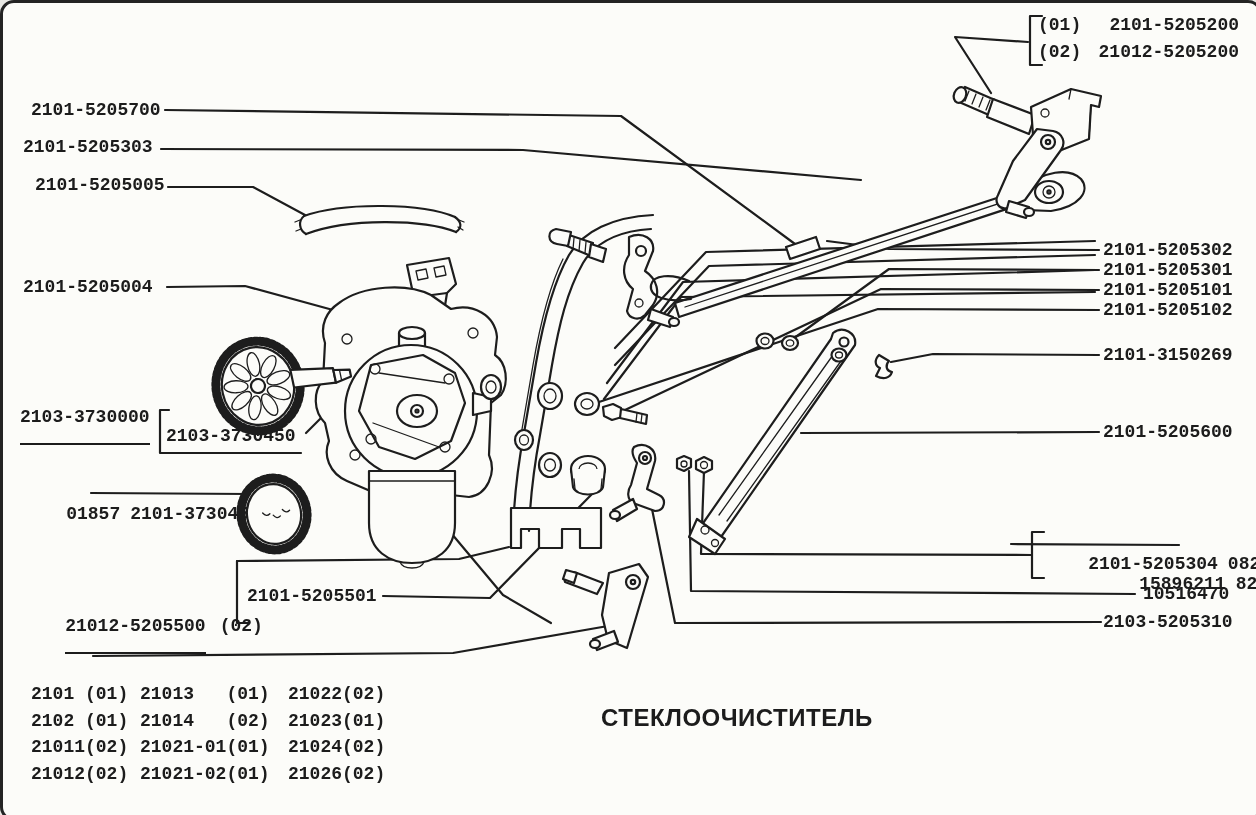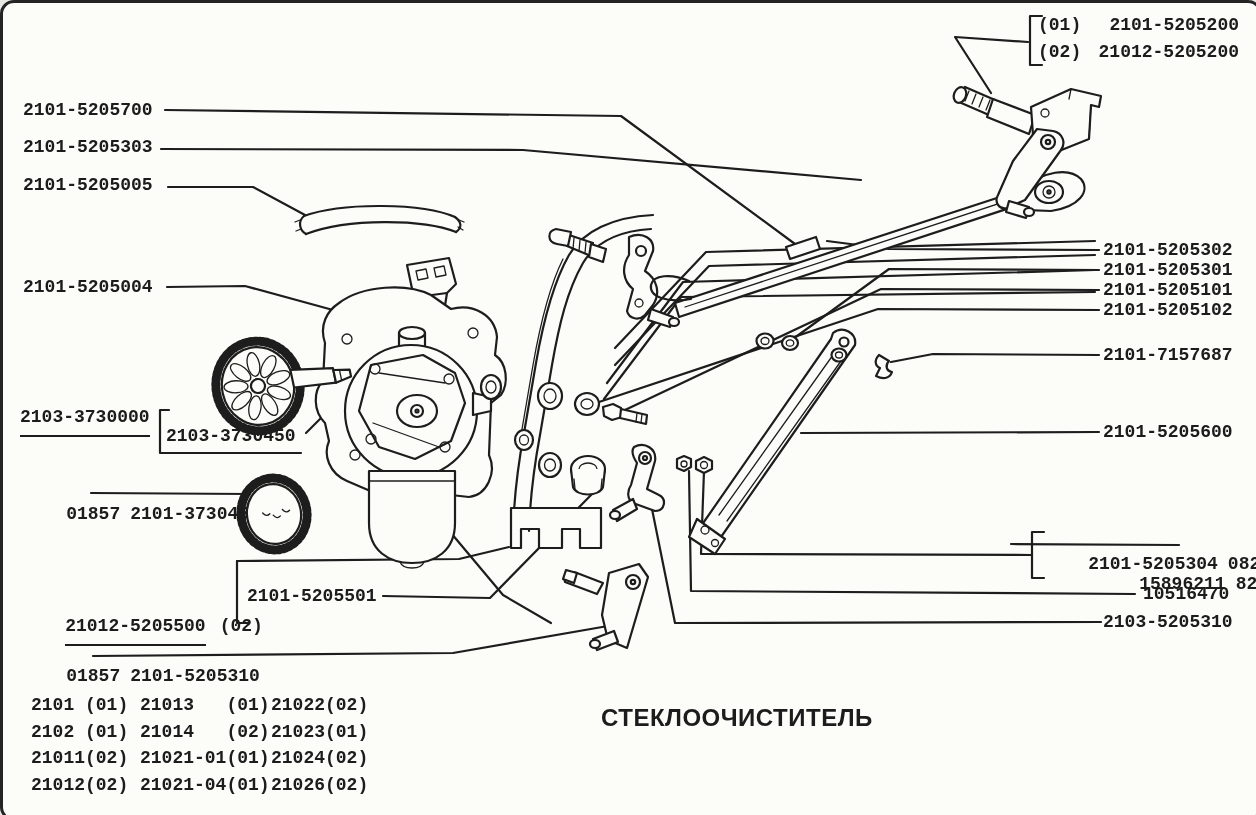--- a/index.html
+++ b/index.html
@@ -10,29 +10,29 @@
   }
   .art{position:absolute;left:0;top:0;z-index:3;pointer-events:none;}
   .art *{stroke:#1d1d1d;fill:none;stroke-width:2.2;stroke-linecap:round;stroke-linejoin:round;}
   .art .w{fill:#fcfcf9;}
   .art .thin{stroke-width:1.3;}
   .art .lead{stroke-width:1.6;fill:none;}
   .art .teeth{stroke-width:9;stroke-dasharray:2.6 2.8;}
   .art .bk{stroke-width:2;}
   .lbl{position:absolute;z-index:1;font:700 18px "Liberation Mono",monospace;
        white-space:pre;letter-spacing:0;line-height:20px;}
-  .u{border-bottom:2.5px solid #1c1c1c;padding-bottom:8px;}
+  .u{border-bottom:2.5px solid #1c1c1c;padding-bottom:16px;}
   .var{margin-left:14px;}
   .numgap{margin-left:10px;}
   .hrow{position:absolute;left:1035px;width:201px;display:flex;justify-content:space-between;
         z-index:1;font:700 18px "Liberation Mono",monospace;white-space:pre;line-height:20px;}
-  .appl{position:absolute;left:28px;top:681px;width:390px;height:112px;z-index:1;margin-top:11px;}
+  .appl{position:absolute;left:28px;top:681px;width:390px;height:112px;z-index:1;}
   .trow{position:absolute;left:0;height:26px;font:700 18px "Liberation Mono",monospace;white-space:pre;}
   .tcell{position:absolute;top:0;}
-  .tc0{left:0;} .tc1{left:109px;} .tc2{left:240px;}
+  .tc0{left:0;} .tc1{left:109px;} .tc2{left:257px;}
   .title{position:absolute;left:598px;top:701px;width:260px;z-index:1;
          font:700 24px "Liberation Sans",sans-serif;letter-spacing:0.5px;text-align:center;}
   .code{position:absolute;left:1140px;top:690px;z-index:1;
         font:700 45px "Liberation Sans",sans-serif;letter-spacing:1px;}
 </style>
 </head>
 <body>
 
 <div class="sheet">
 
@@ -268,60 +268,57 @@
 
   <div class="hrow" style="top:12px">
     <span>(01)</span>
     <span>2101-5205200</span>
   </div>
   <div class="hrow" style="top:39px">
     <span>(02)</span>
     <span>21012-5205200</span>
   </div>
 
-  <div class="lbl" style="left:20px;top:97px">2101-5205700</div>
+  <div class="lbl" style="left:28px;top:97px">2101-5205700</div>
   <div class="lbl" style="left:20px;top:134px">2101-5205303</div>
-  <div class="lbl" style="left:20px;top:172px">2101-5205005</div>
+  <div class="lbl" style="left:32px;top:172px">2101-5205005</div>
   <div class="lbl" style="left:20px;top:274px">2101-5205004</div>
 
   <div class="lbl" style="left:17px;top:404px"><span class="u">2103-3730000</span></div>
   <div class="lbl" style="left:163px;top:423px">2103-3730450</div>
 
   <div class="lbl" style="left:20px;top:481px">
     <span>01857</span><span class="numgap">2101-3730450</span>
   </div>
 
   <div class="lbl" style="left:19px;top:593px">
     <span class="u">21012-5205500</span><span class="var">(02)</span>
   </div>
 
   <div class="lbl" style="left:244px;top:583px">2101-5205501</div>
 
-  <div class="lbl" style="left:20px;top:643px">
-    <span>01857</span><span class="numgap">2101-5205310</span>
-  </div>
 
   <div class="lbl" style="left:1100px;top:237px">2101-5205302</div>
   <div class="lbl" style="left:1100px;top:257px">2101-5205301</div>
   <div class="lbl" style="left:1100px;top:277px">2101-5205101</div>
   <div class="lbl" style="left:1100px;top:297px">2101-5205102</div>
-  <div class="lbl" style="left:1100px;top:342px">2101-7157687</div>
+  <div class="lbl" style="left:1100px;top:342px">2101-3150269</div>
   <div class="lbl" style="left:1100px;top:419px">2101-5205600</div>
 
   <div class="lbl" style="left:1042px;top:531px">
     <span>2101-5205304</span><span class="numgap">08261</span>
   </div>
   <div class="lbl" style="left:1093px;top:551px">
     <span>15896211</span><span class="numgap">8261</span>
   </div>
   <div class="lbl" style="left:1140px;top:581px">10516470</div>
   <div class="lbl" style="left:1100px;top:609px">2103-5205310</div>
 
   <div class="appl">
       <div class="trow" style="top: 0px;"><span class="tcell tc0">2101 (01)</span><span class="tcell tc1">21013   (01)</span><span class="tcell tc2">21022(02)</span></div>
       <div class="trow" style="top: 26.5px;"><span class="tcell tc0">2102 (01)</span><span class="tcell tc1">21014   (02)</span><span class="tcell tc2">21023(01)</span></div>
       <div class="trow" style="top: 53px;"><span class="tcell tc0">21011(02)</span><span class="tcell tc1">21021-01(01)</span><span class="tcell tc2">21024(02)</span></div>
-      <div class="trow" style="top: 79.5px;"><span class="tcell tc0">21012(02)</span><span class="tcell tc1">21021-04(01)</span><span class="tcell tc2">21026(02)</span></div>
+      <div class="trow" style="top: 79.5px;"><span class="tcell tc0">21012(02)</span><span class="tcell tc1">21021-02(01)</span><span class="tcell tc2">21026(02)</span></div>
     </div>
 
   <div class="title">СТЕКЛООЧИСТИТЕЛЬ</div>
 
 </div>
 
 </body></html>

